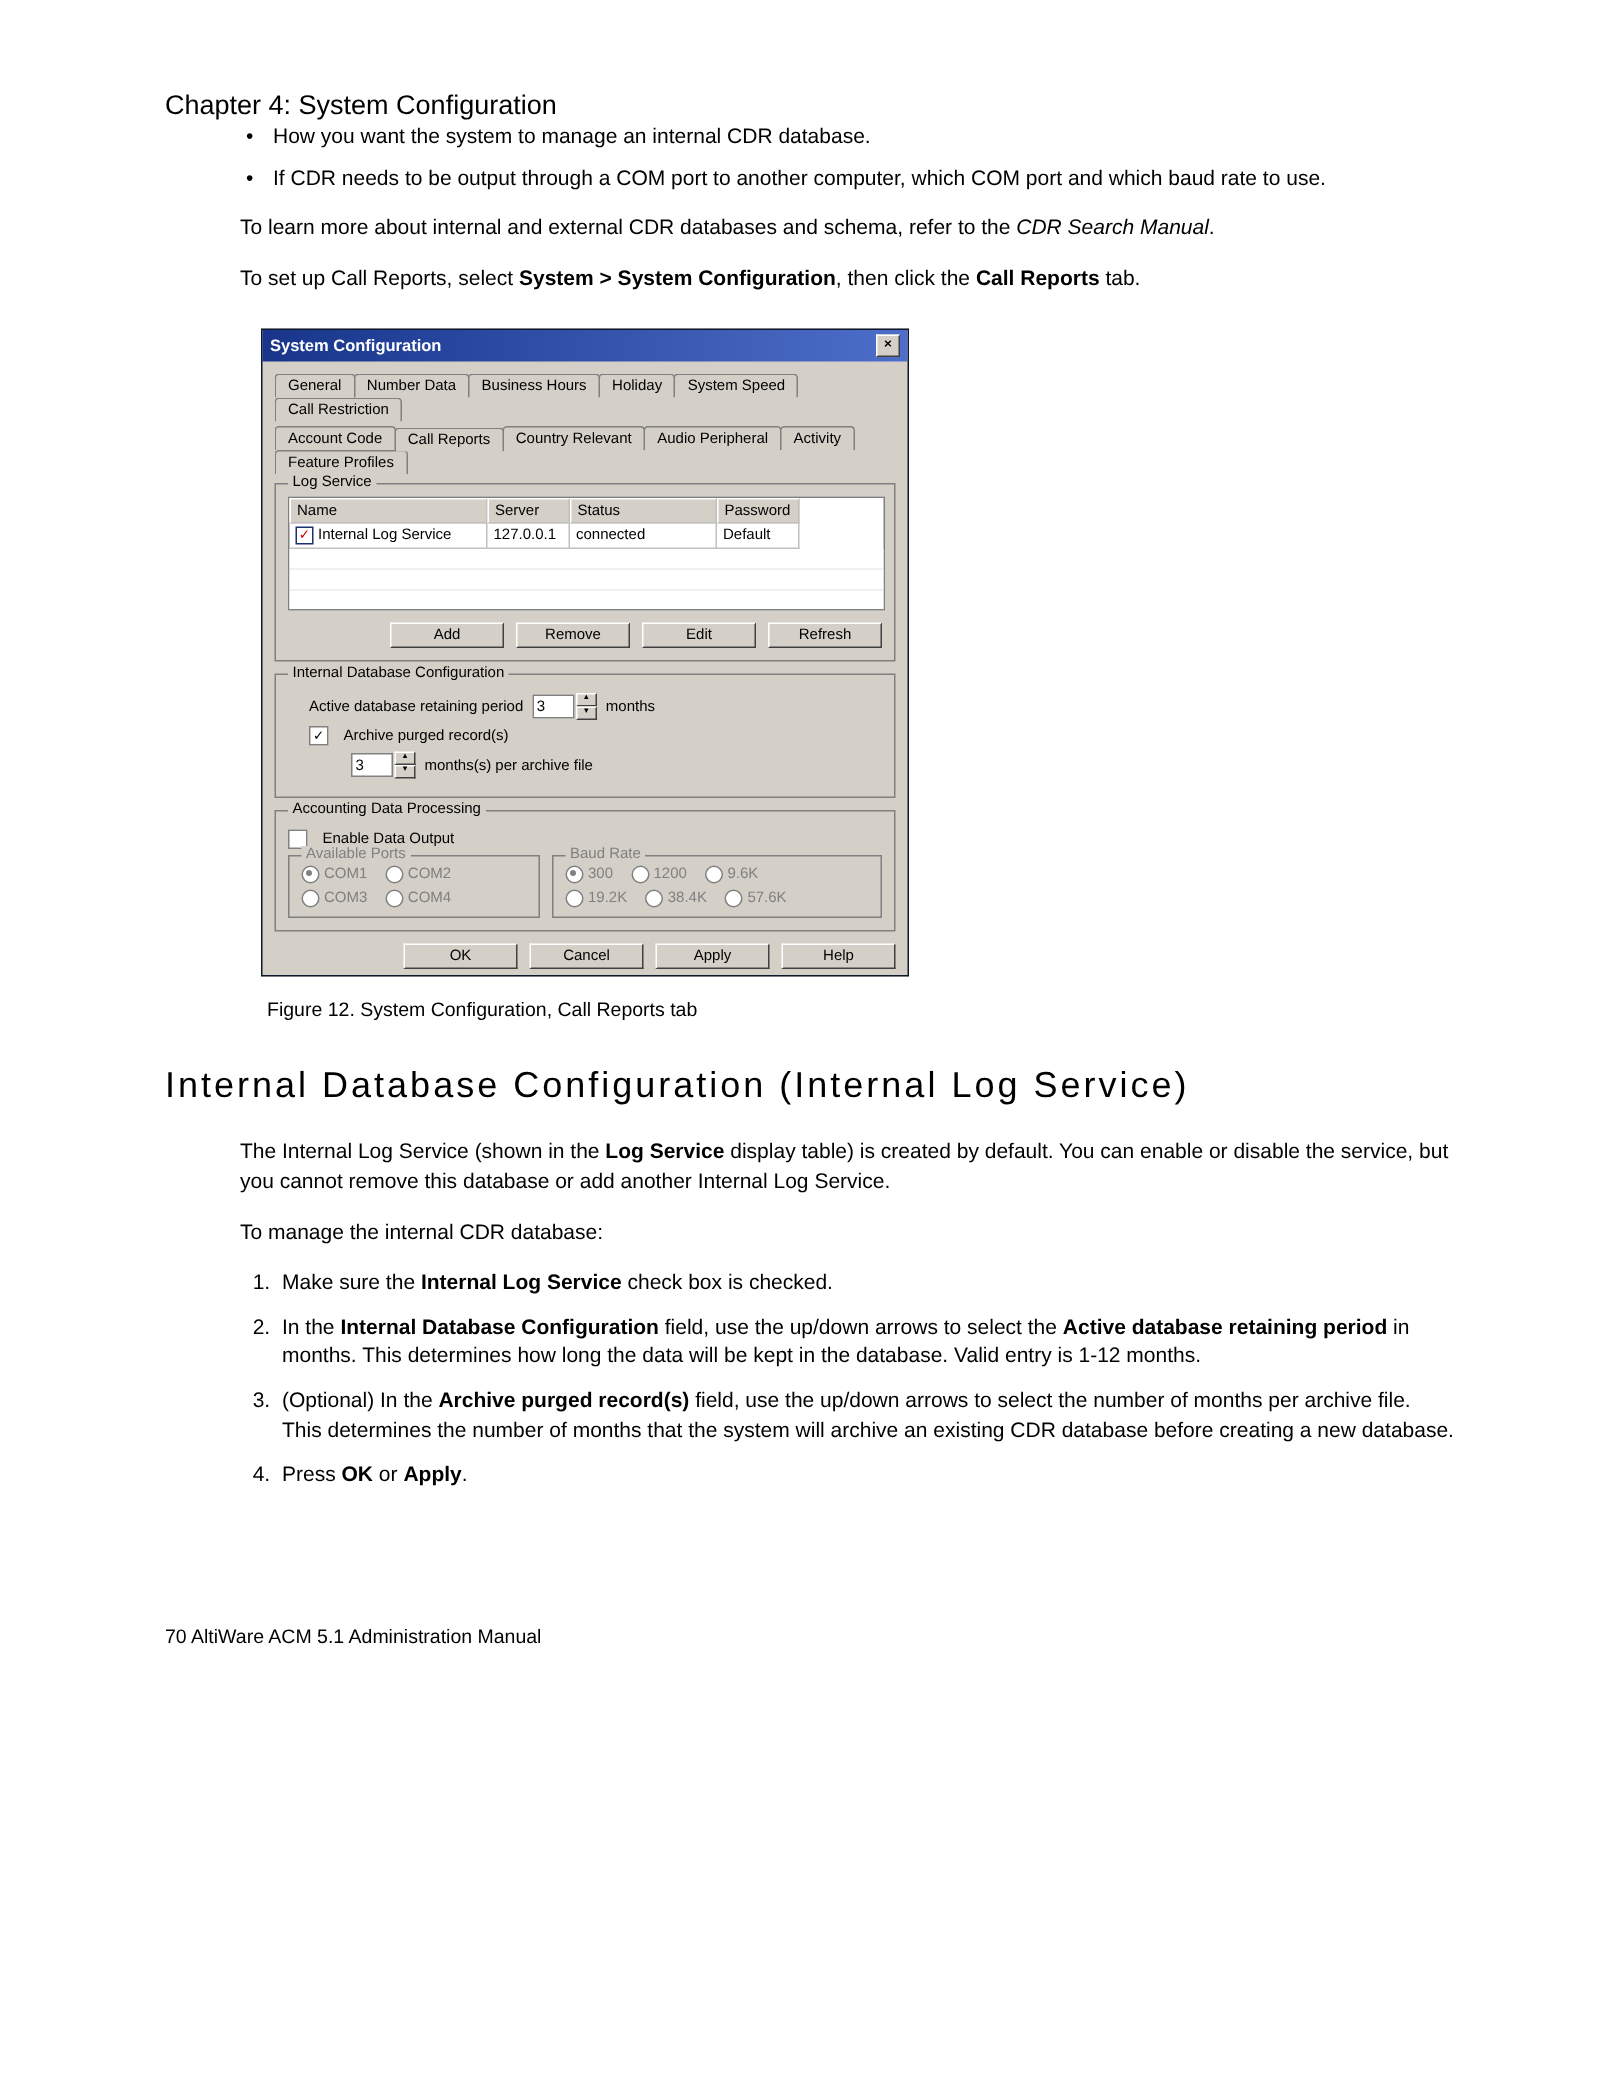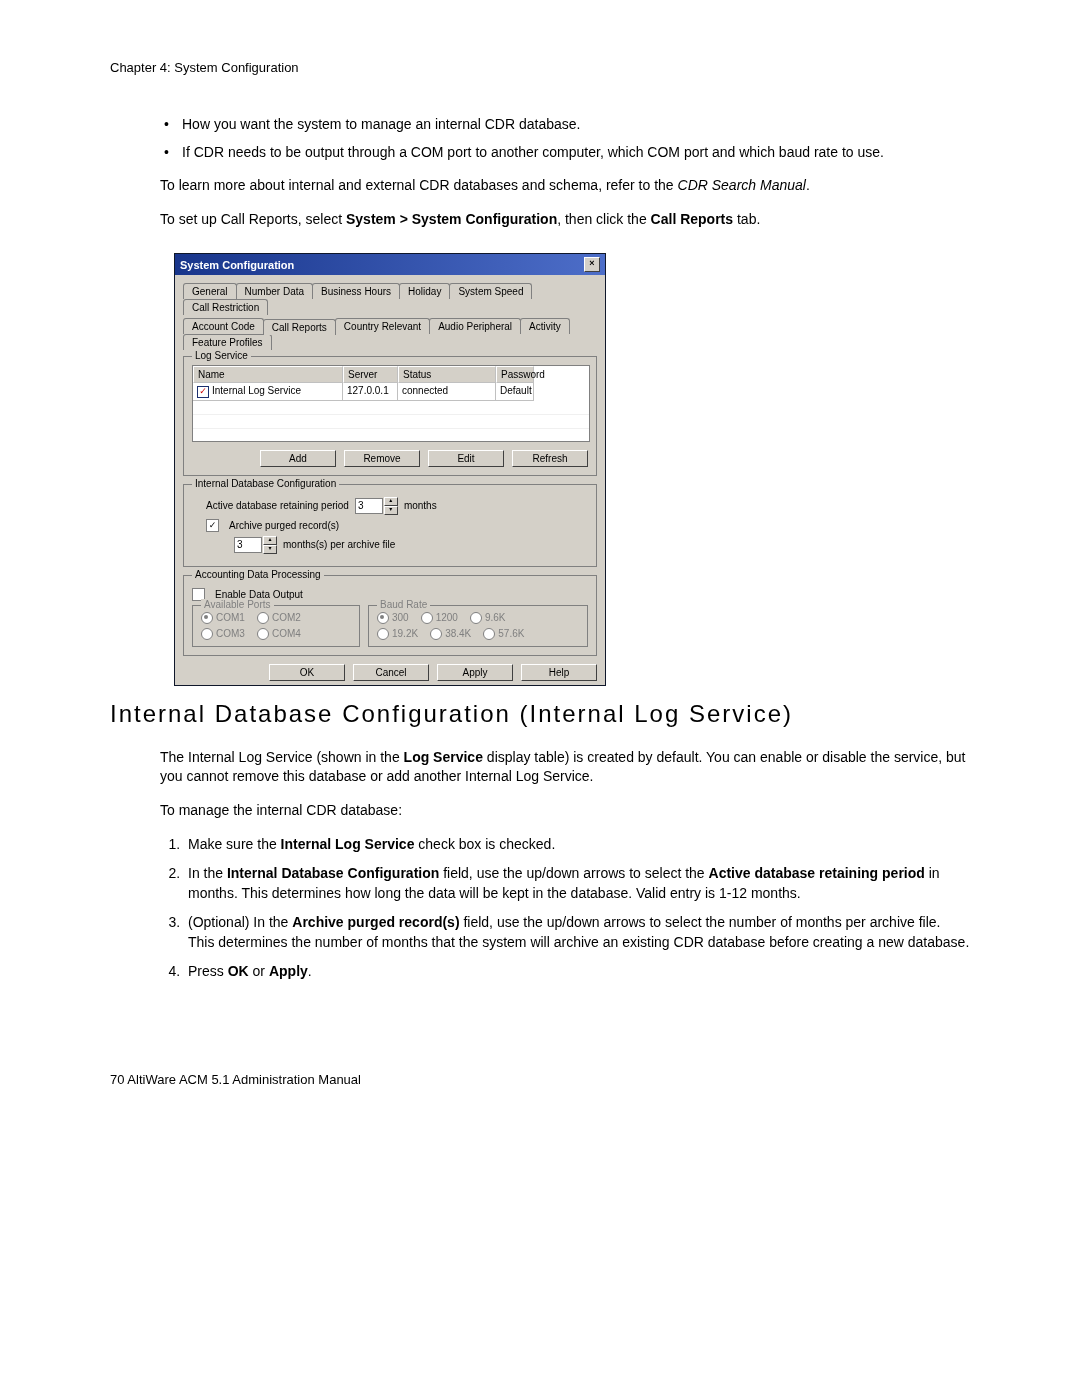--- a/index.html
+++ b/index.html
@@ -8,22 +8,21 @@
     background: #fff;
     font-family: Verdana, Arial, sans-serif;
     font-size: 14px;
     color: #000;
     width: 1080px;
   }
   .page {
     padding: 60px 110px 40px 110px;
   }
   .chapter-header {
-    font-size: 13px;
-    margin-bottom: 40px;
+    font-size: 18px;
   }
   .content-indent {
     margin-left: 50px;
   }
   .bullet-list {
     list-style: none;
     padding: 0;
     margin: 0 0 14px 0;
   }
   .bullet-list li {
@@ -135,24 +134,24 @@
     border-right: 1px solid #c0c0c0;
     border-bottom: 1px solid #c0c0c0;
     padding: 2px 4px;
     box-sizing: border-box;
   }
   .log-head > div {
     background: #d4d0c8;
     border-top: 1px solid #fff;
     border-left: 1px solid #fff;
   }
-  .col-name { width: 150px; }
+  .col-name { width: 132px; }
   .col-server { width: 55px; }
   .col-status { width: 98px; }
-  .col-password { width: 38px; }
+  .col-password { width: 55px; }
   .checkbox-cell {
     display: inline-block;
     width: 10px;
     height: 10px;
     border: 1px solid #1c2f6e;
     background: #fff;
     color: #c00;
     font-size: 9px;
     line-height: 9px;
     text-align: center;
@@ -469,20 +468,21 @@
           <div class="btn-row">
             <div class="btn">OK</div>
             <div class="btn">Cancel</div>
             <div class="btn">Apply</div>
             <div class="btn">Help</div>
           </div>
         </div>
       </div>
     </div>
 
+    <div class="figure-caption">Figure 12.   System Configuration, Call Reports tab</div>
 
     <h2 class="section">Internal Database Configuration (Internal Log Service)</h2>
 
     <p class="para">
       <span>The Internal Log Service (shown in the </span><span class="bold">Log Service</span><span> display table) is created by default. You can enable or disable the service, but you cannot remove this database or add another Internal Log Service.</span>
     </p>
 
     <p class="para">To manage the internal CDR database:</p>
 
     <ol class="numlist">

